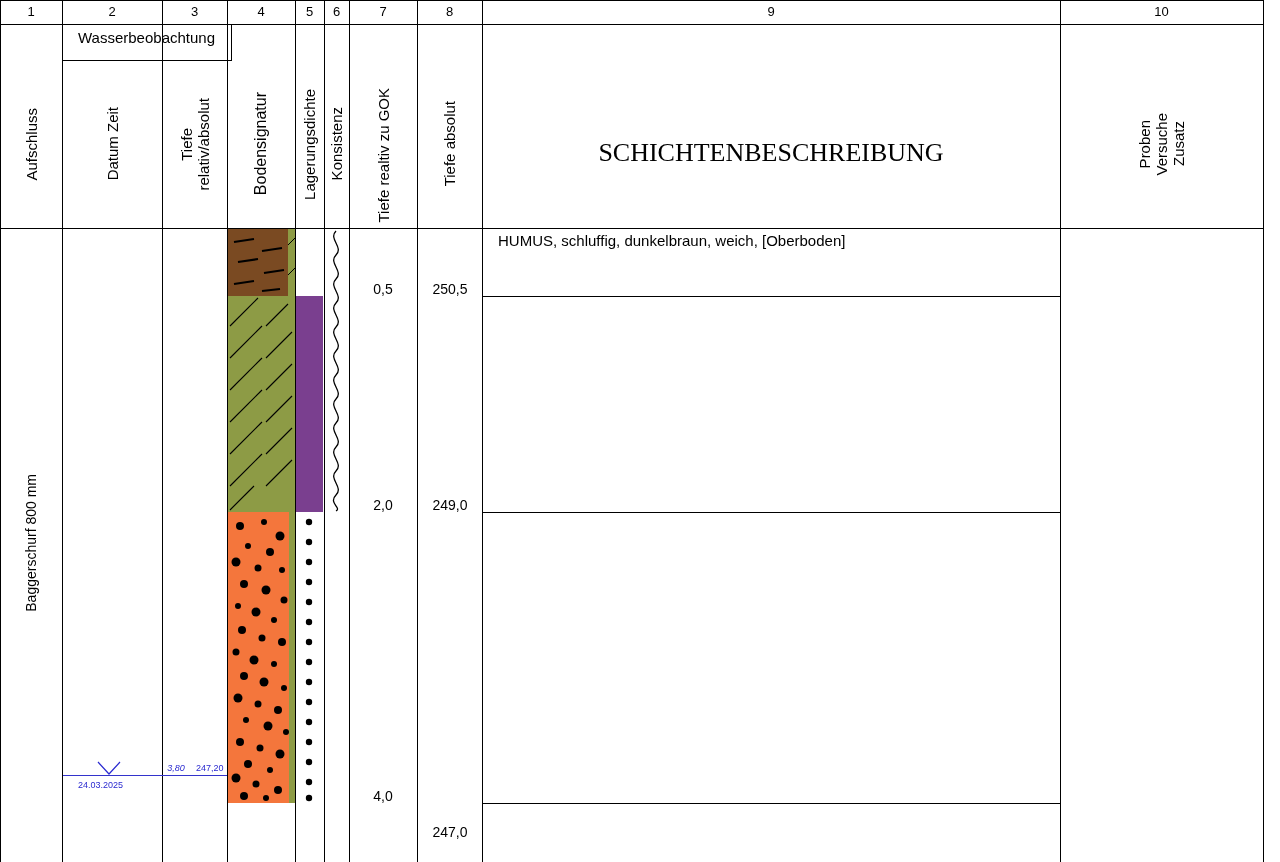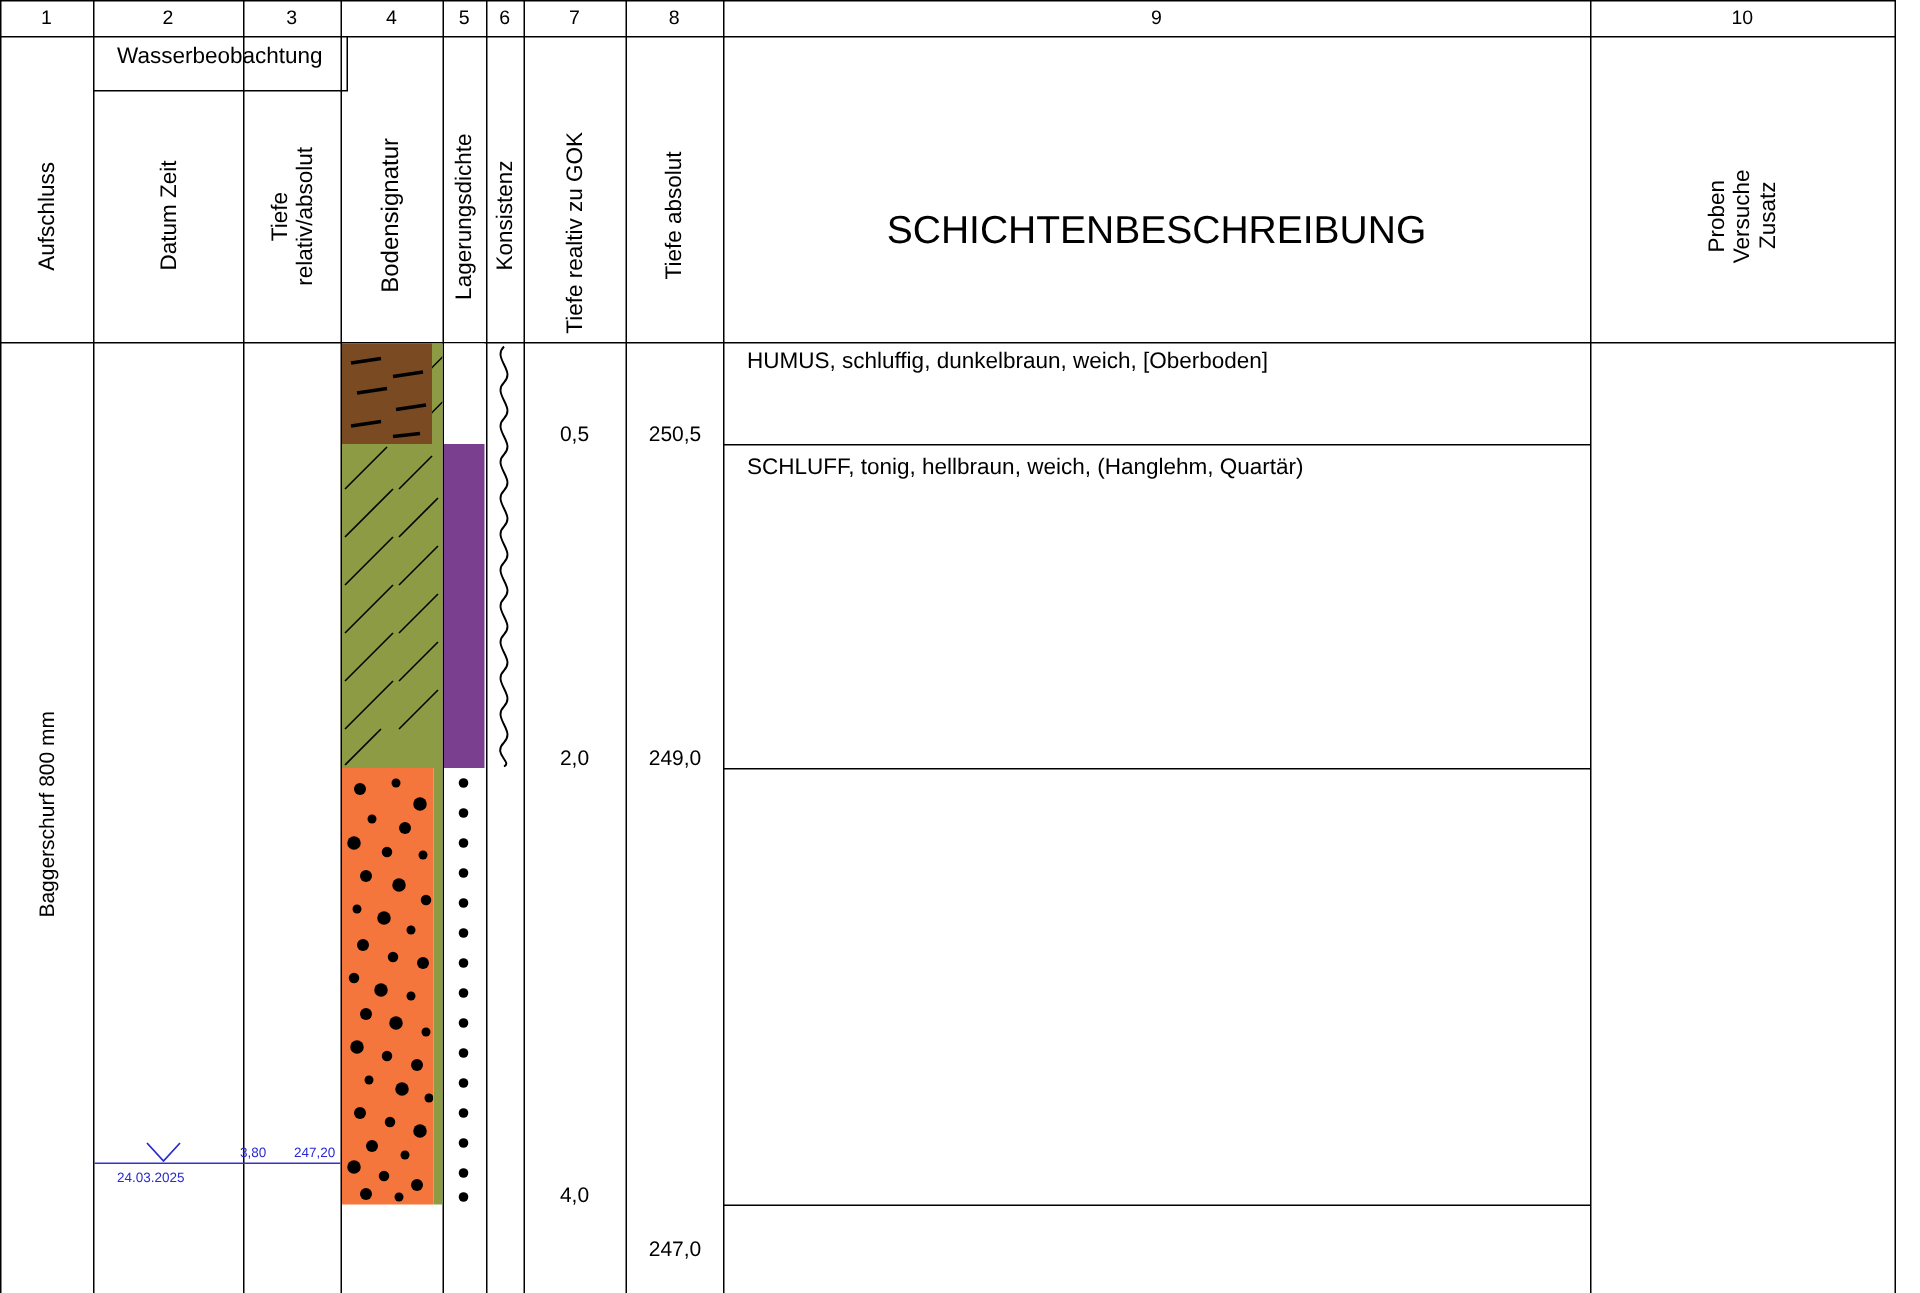--- a/index.html
+++ b/index.html
@@ -118,21 +118,21 @@
   </div>
 
   <div class="vertblock" style="left:349px;top:32px;width:68px;height:196px;align-items:flex-start;">
     <span class="vert" style="font-size:15px;margin-top:56px;">Tiefe realtiv zu GOK</span>
   </div>
 
   <div class="vertblock" style="left:417px;top:60px;width:65px;height:168px;">
     <span class="vert" style="font-size:15px;">Tiefe absolut</span>
   </div>
 
-  <div class="bigtitle" style="left:482px;top:138px;width:578px;">SCHICHTENBESCHREIBUNG</div>
+  <div class="bigtitle" style="left:482px;top:138px;width:578px;font-family:Liberation Serif, serif;">SCHICHTENBESCHREIBUNG</div>
 
   <div class="vertblock" style="left:1060px;top:60px;width:203px;height:168px;">
     <span class="vert" style="font-size:15px;">Proben</span>
     <span class="vert" style="font-size:15px;">Versuche</span>
     <span class="vert" style="font-size:15px;">Zusatz</span>
   </div>
 
   <div class="vertblock" style="left:0px;top:228px;width:62px;height:630px;">
     <span class="vert" style="font-size:14px;">Baggerschurf 800 mm</span>
   </div>
@@ -263,25 +263,24 @@
   <div class="depthlbl" style="left:352px;top:281px;width:62px;">0,5</div>
   <div class="depthlbl" style="left:419px;top:281px;width:62px;">250,5</div>
 
   <div class="depthlbl" style="left:352px;top:497px;width:62px;">2,0</div>
   <div class="depthlbl" style="left:419px;top:497px;width:62px;">249,0</div>
 
   <div class="depthlbl" style="left:352px;top:788px;width:62px;">4,0</div>
   <div class="depthlbl" style="left:419px;top:824px;width:62px;">247,0</div>
 
   <div class="desc" style="left:498px;top:231px;width:550px;">HUMUS, schluffig, dunkelbraun, weich, [Oberboden]</div>
-  <div class="desc" style="left:498px;top:302px;width:550px;">SCHLUFF, tonig, hellbraun, weich, (Hanglehm, Quartär)</div>
 
   <div class="waterline" style="left:63px;top:775px;width:164px;"></div>
   <div style="position:absolute;left:96px;top:760px;width:26px;height:15px;">
     <svg width="26" height="15" viewBox="0 0 26 15">
       <path d="M2 2 L13 14 L24 2" stroke="#2a2ad0" stroke-width="1.2" fill="none"></path>
     </svg>
   </div>
   <div class="watertxt" style="left:78px;top:780px;width:62px;">24.03.2025</div>
-  <div class="watertxt" style="left:160px;top:763px;width:32px;text-align:left;">3,80</div>
+  <div class="watertxt" style="left:160px;top:763px;width:32px;text-align:center;font-style:italic;">3,80</div>
   <div class="watertxt" style="left:196px;top:763px;width:40px;text-align:left;">247,20</div>
 
 </div>
 
 </body></html>

